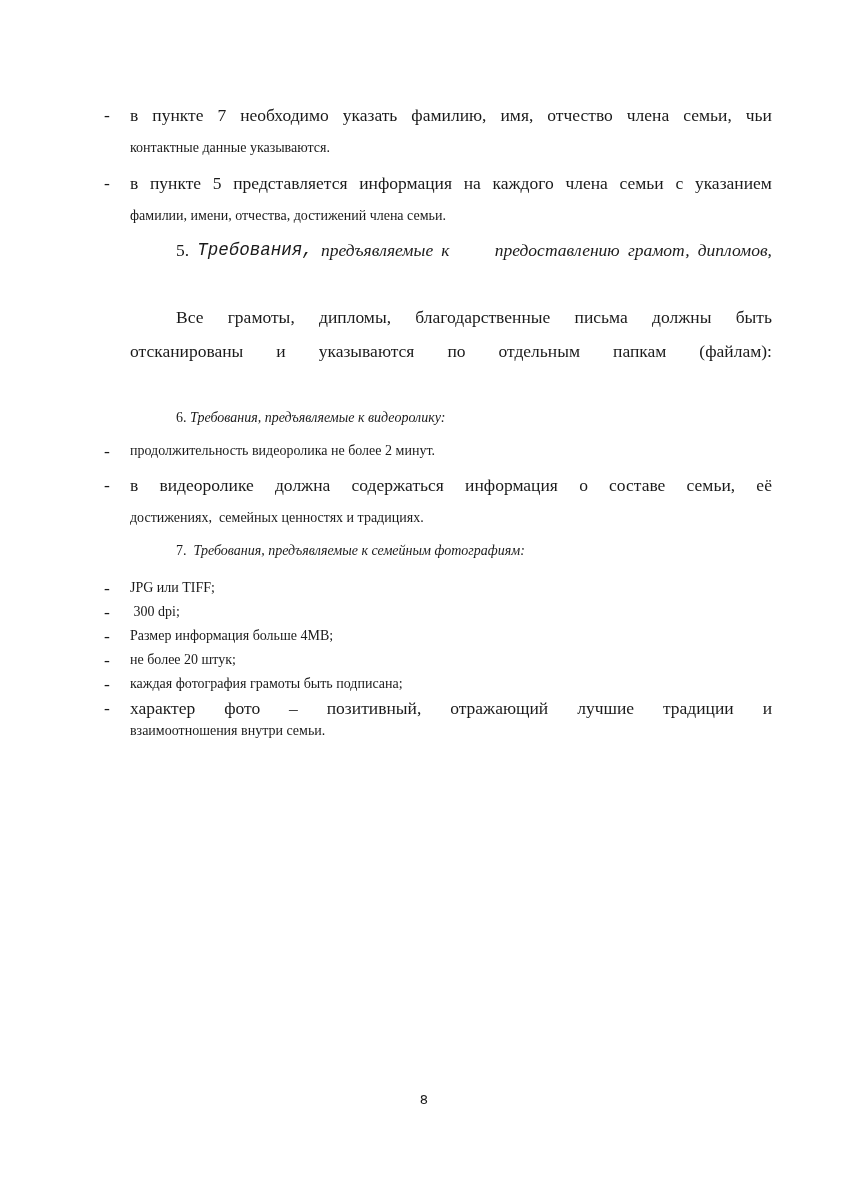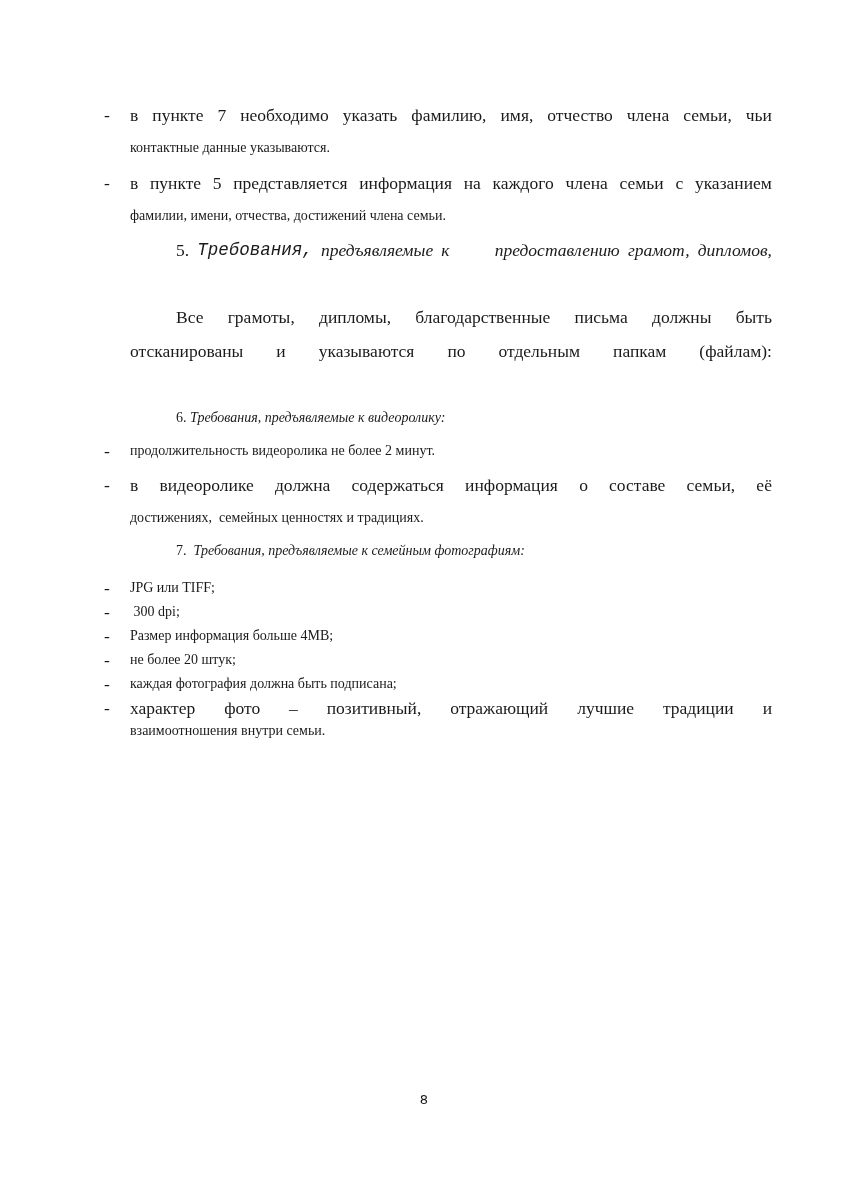--- a/index.html
+++ b/index.html
@@ -123,21 +123,21 @@
   <div id="s7list">
       <span class="dash" style="top: 577px;">-</span>
       <div class="line" style="left: 130px; top: 577px; white-space: pre;">JPG или TIFF;</div>
       <span class="dash" style="top: 601px;">-</span>
       <div class="line" style="left: 130px; top: 601px; white-space: pre;"> 300 dpi;</div>
       <span class="dash" style="top: 625px;">-</span>
       <div class="line" style="left: 130px; top: 625px; white-space: pre;">Размер информация больше 4MB;</div>
       <span class="dash" style="top: 649px;">-</span>
       <div class="line" style="left: 130px; top: 649px; white-space: pre;">не более 20 штук;</div>
       <span class="dash" style="top: 673px;">-</span>
-      <div class="line" style="left: 130px; top: 673px; white-space: pre;">каждая фотография должна быть подписана;</div>
+      <div class="line" style="left: 130px; top: 673px; white-space: pre;">каждая фотография грамоты быть подписана;</div>
     </div>
 
   <span class="dash" style="top:697px">-</span>
   <div class="justify row" style="top:697px" id="s7last">
       <span>характер</span>
       <span>фото</span>
       <span>–</span>
       <span>позитивный,</span>
       <span>отражающий</span>
       <span>лучшие</span>

